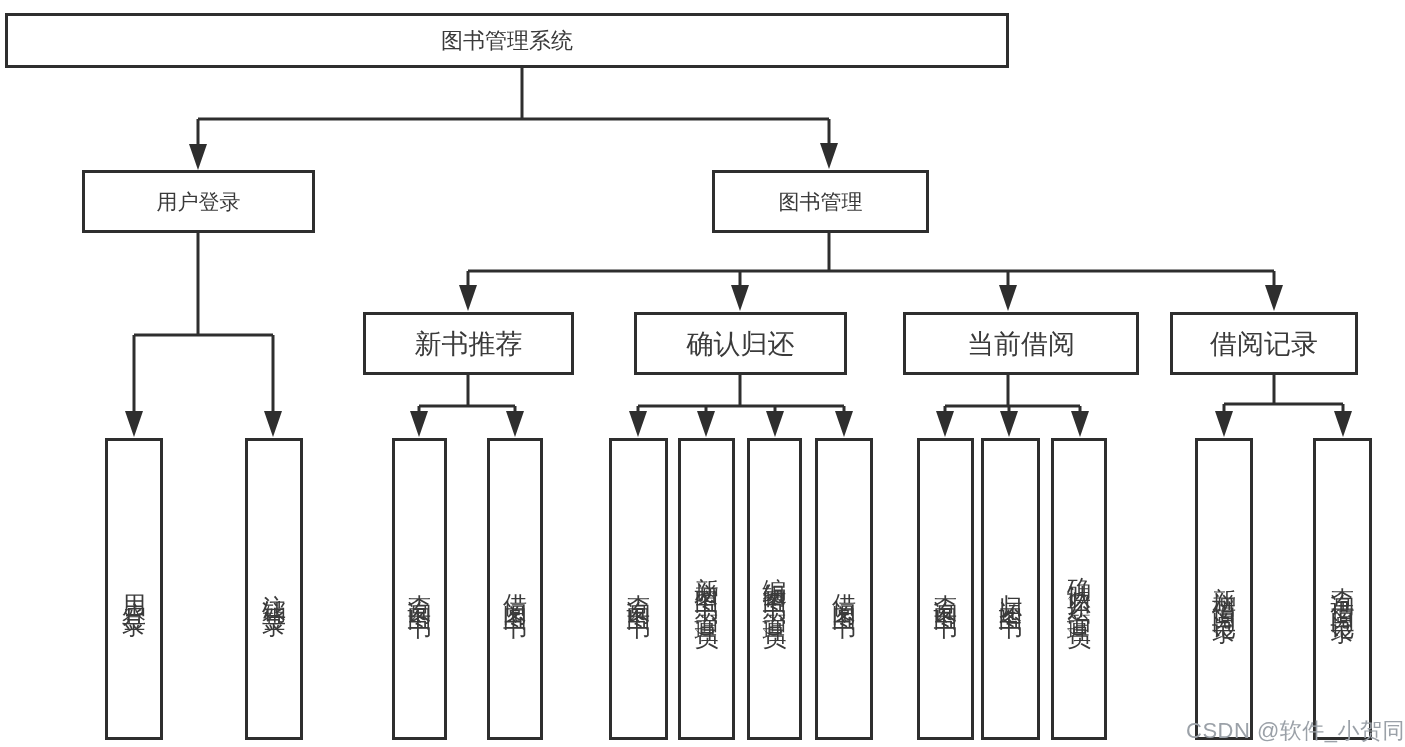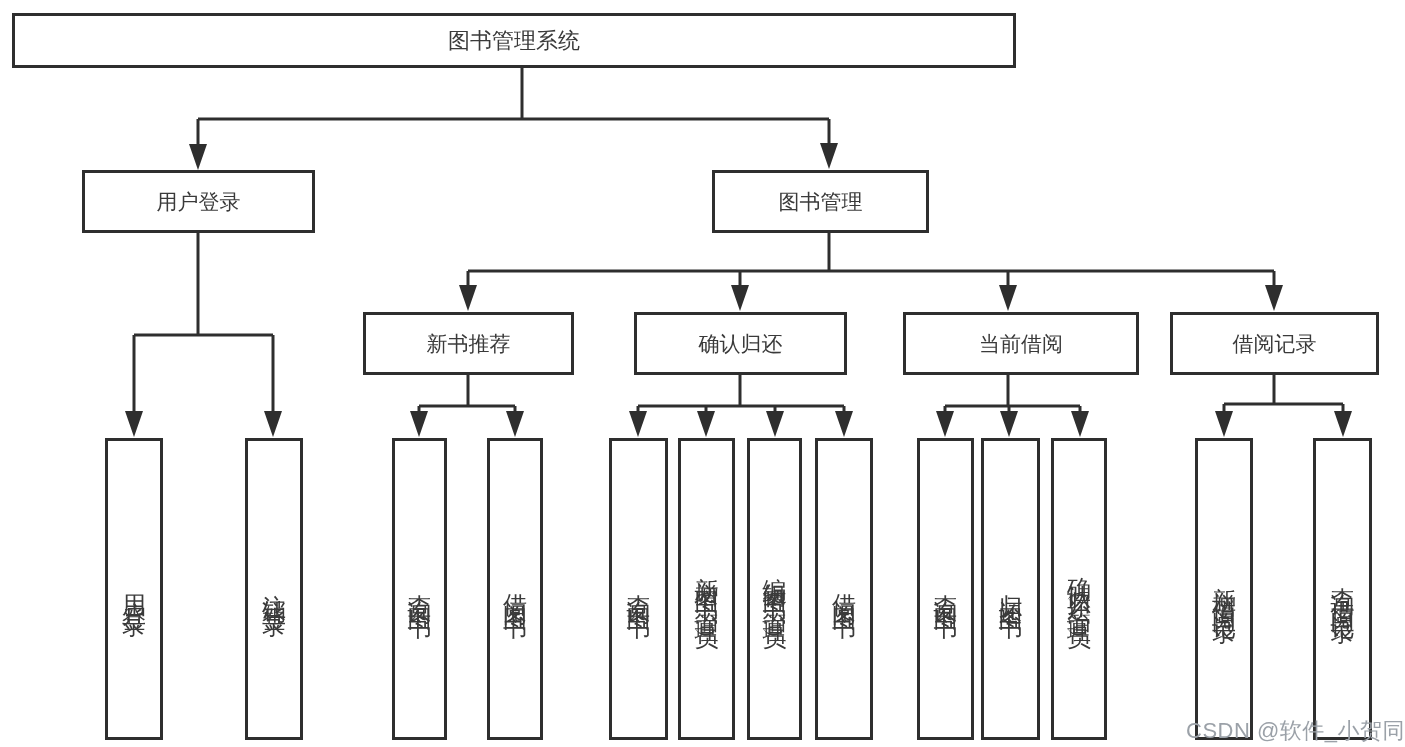--- a/index.html
+++ b/index.html
@@ -23,21 +23,21 @@
   .box{
     position:absolute;
     box-sizing:border-box;
     background:#fff;
     border:3px solid var(--line);
     display:flex;align-items:center;justify-content:center;
     text-align:center;
   }
   .root{top:13px;height:55px;font-size:22px;}
   .lvl2{top:170px;height:63px;font-size:21px;}
-  .lvl3{top:312px;height:63px;font-size:21px;}
+  .lvl3{top:312px;height:63px;font-size:27px;}
   .leaf{top:438px;height:302px;}
   .vtext{
     writing-mode:vertical-rl;
     text-orientation:mixed;
     font-size:24px;
     line-height:1;
     letter-spacing:7px;
     white-space:nowrap;
   }
   .watermark{
@@ -103,41 +103,41 @@
       <line x1="1009" y1="406" x2="1009" y2="417" class="cline"></line>
       <polygon points="1000,411 1018,411 1009,437" class="ahead"></polygon>
       <line x1="1080" y1="406" x2="1080" y2="417" class="cline"></line>
       <polygon points="1071,411 1089,411 1080,437" class="ahead"></polygon>
       <line x1="1224" y1="404" x2="1224" y2="417" class="cline"></line>
       <polygon points="1215,411 1233,411 1224,437" class="ahead"></polygon>
       <line x1="1343" y1="404" x2="1343" y2="417" class="cline"></line>
       <polygon points="1334,411 1352,411 1343,437" class="ahead"></polygon>
     </svg>
 
-  <div class="box root" style="left:12px;width:1004px;">
+  <div class="box root" style="left:5px;width:1004px;">
     <span>图书管理系统</span>
   </div>
 
   <div class="box lvl2" style="left:82px;width:233px;">
     <span>用户登录</span>
   </div>
   <div class="box lvl2" style="left:712px;width:217px;">
     <span>图书管理</span>
   </div>
 
   <div class="box lvl3" style="left:363px;width:211px;">
     <span>新书推荐</span>
   </div>
   <div class="box lvl3" style="left:634px;width:213px;">
     <span>确认归还</span>
   </div>
   <div class="box lvl3" style="left:903px;width:236px;">
     <span>当前借阅</span>
   </div>
-  <div class="box lvl3" style="left:1170px;width:209px;">
+  <div class="box lvl3" style="left:1170px;width:188px;">
     <span>借阅记录</span>
   </div>
 
   <div class="box leaf" style="left:105px;width:58px;">
     <span class="vtext">用户登录</span>
   </div>
   <div class="box leaf" style="left:245px;width:58px;">
     <span class="vtext">注销登录</span>
   </div>
 

